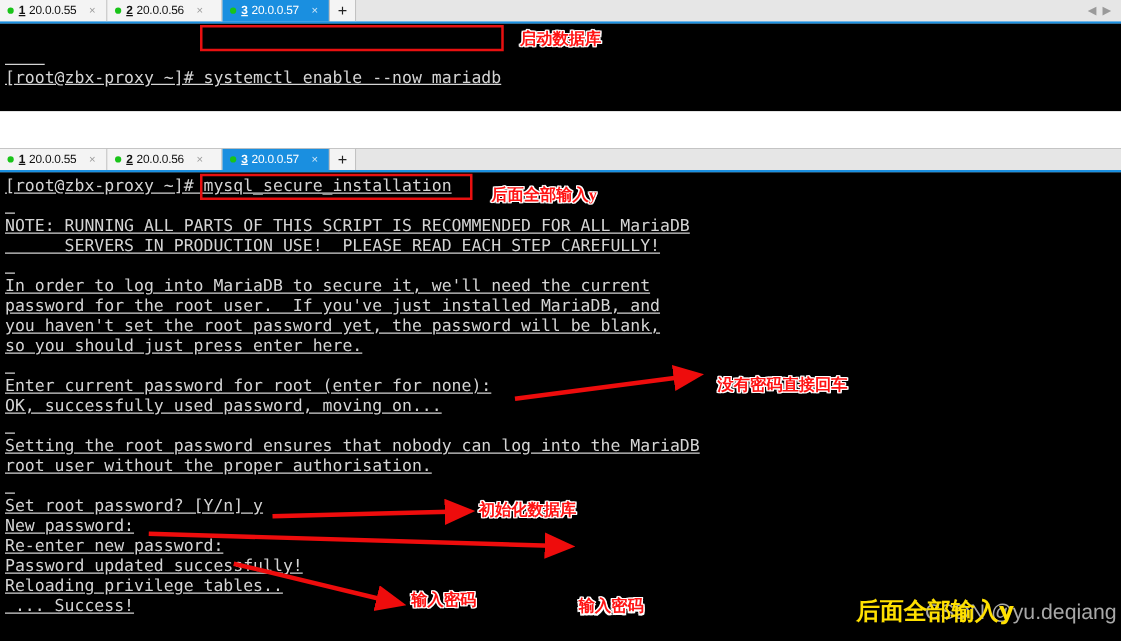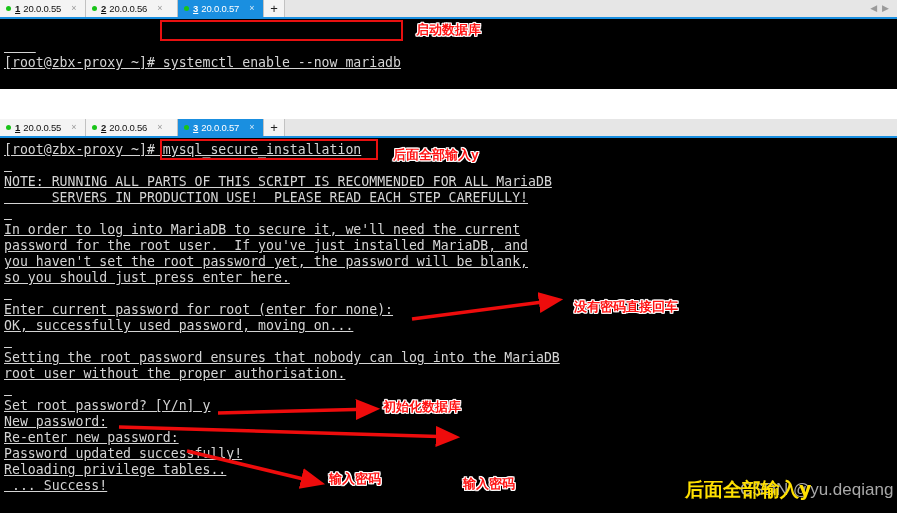--- a/index.html
+++ b/index.html
@@ -129,21 +129,21 @@
     pointer-events: none;
   }
   .redbox {
     position: absolute;
     border: 2px solid #e81010;
     box-sizing: border-box;
   }
   .cn-label {
     position: absolute;
     color: #ff1414;
-    font-family: Liberation Mono, monospace;
+    font-family: Liberation Serif, serif;
     font-weight: bold;
     font-size: 13px;
     line-height: 1;
     white-space: nowrap;
     -webkit-text-stroke: 0.7px #ffffff;
     paint-order: stroke fill;
     text-shadow:
       -1px 0 #fff, 1px 0 #fff, 0 -1px #fff, 0 1px #fff,
       -1px -1px #fff, 1px -1px #fff, -1px 1px #fff, 1px 1px #fff;
   }

